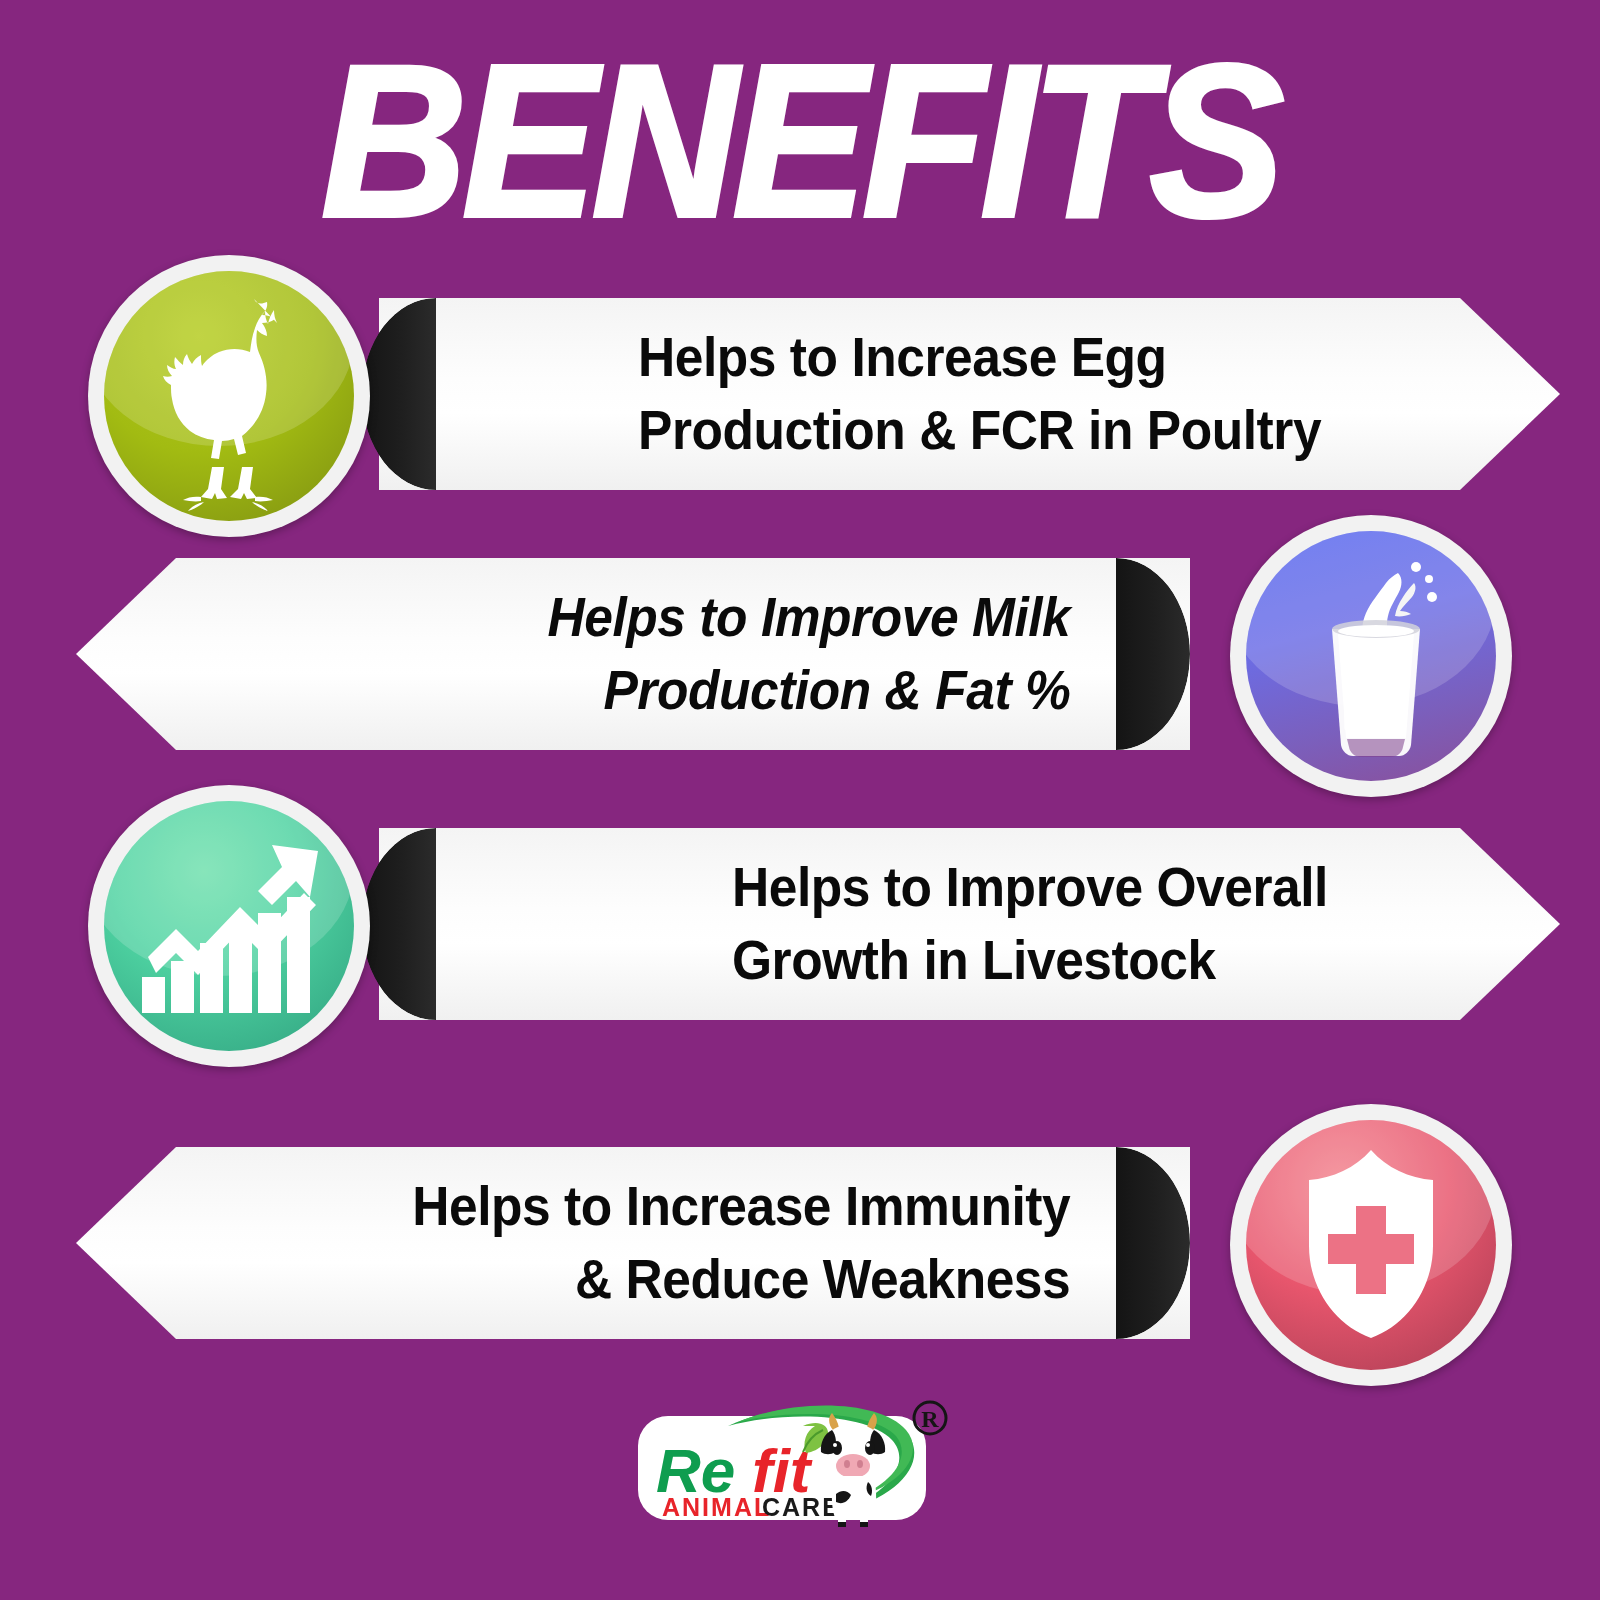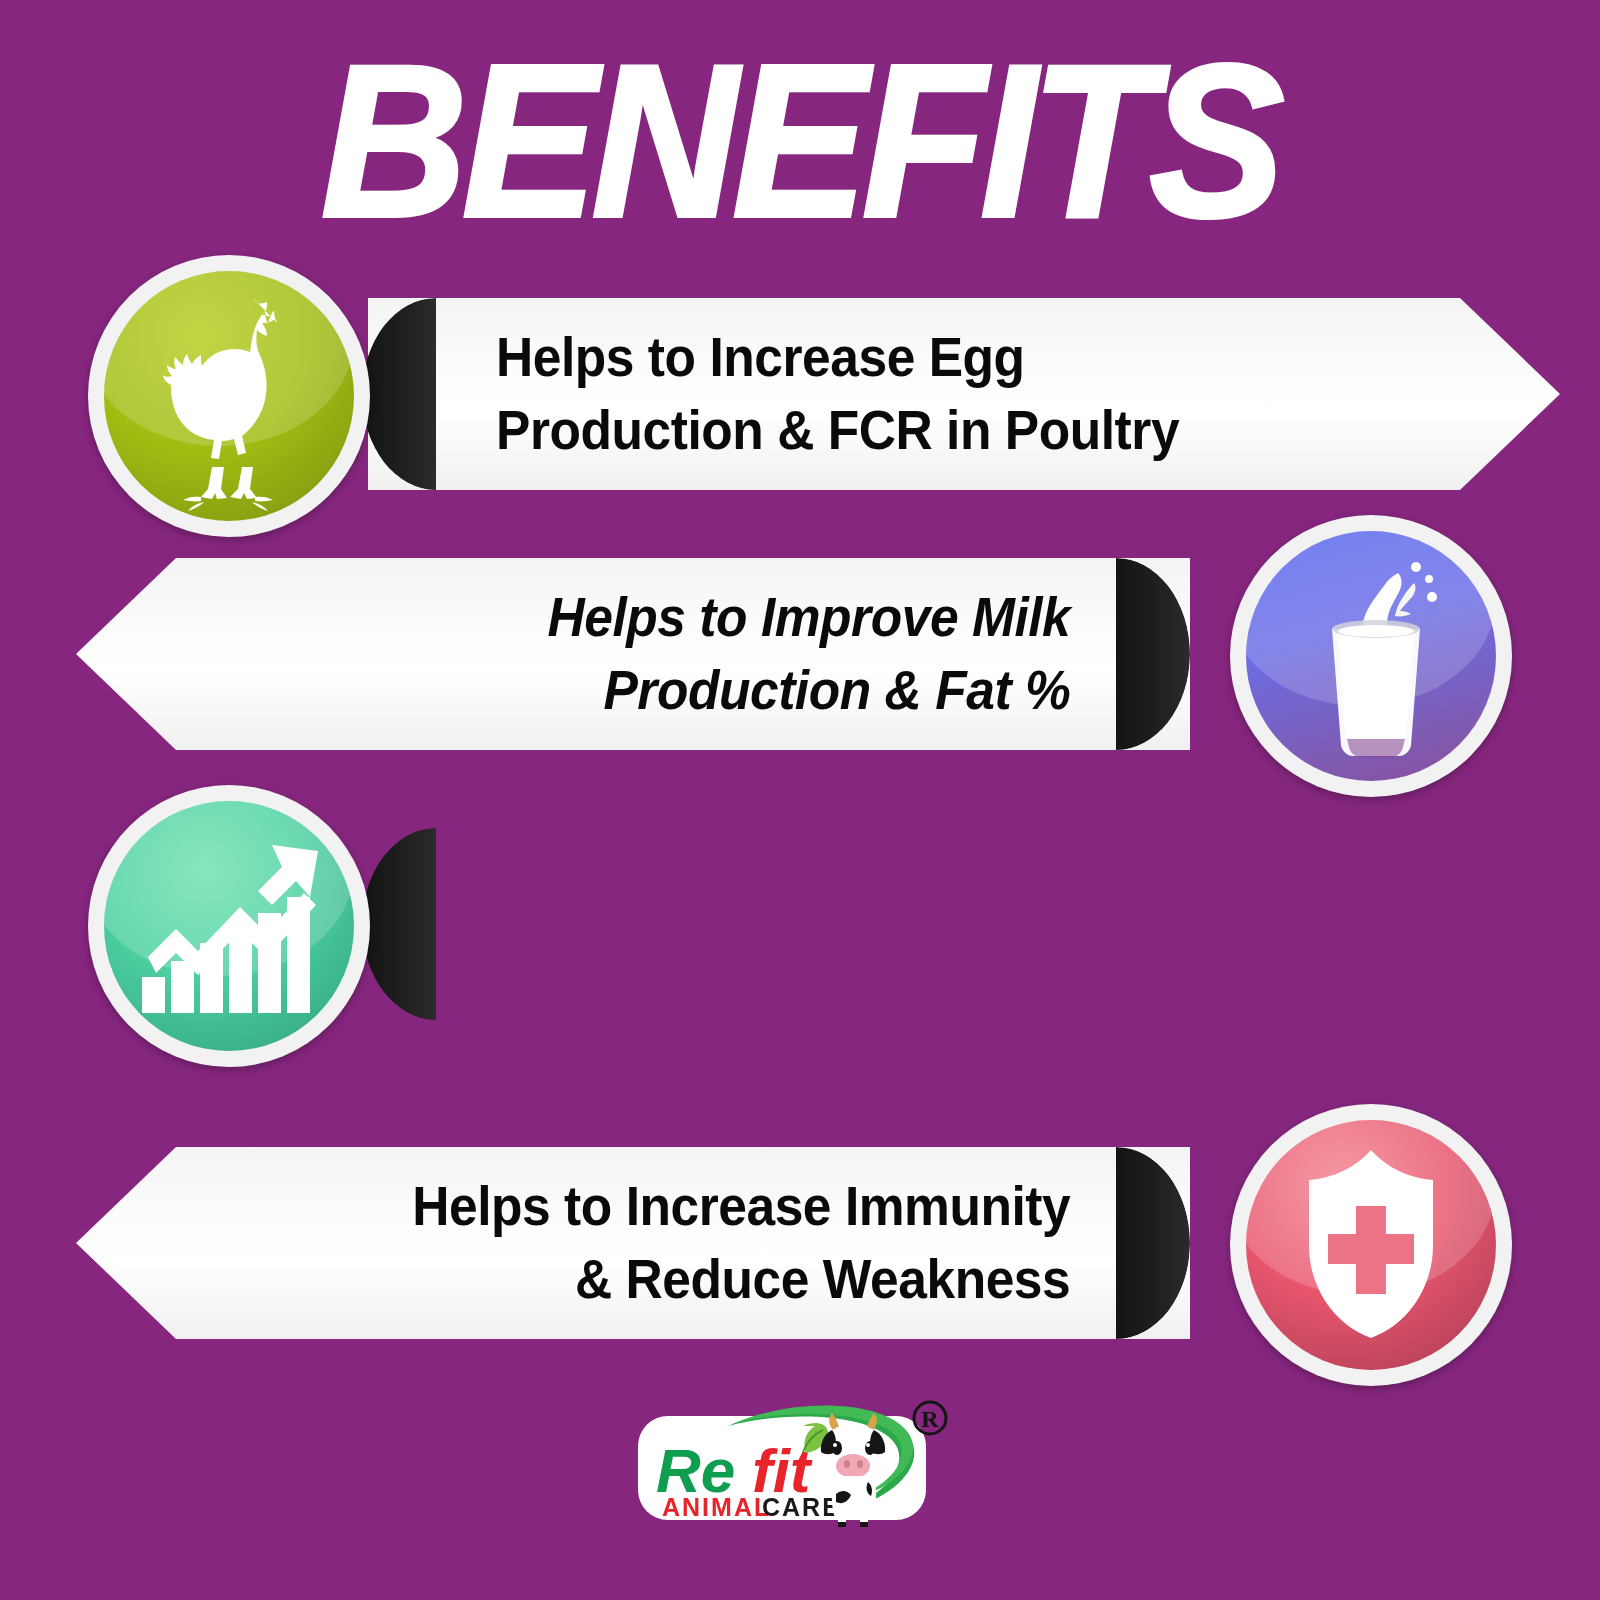--- a/index.html
+++ b/index.html
@@ -76,24 +76,24 @@
     position:absolute;
     top:48px;
     height:192px;
     background:linear-gradient(180deg,#f4f4f4 0%,#fdfdfd 42%,#ffffff 60%,#f0f0f0 100%);
     box-shadow:0 2px 7px rgba(0,0,0,.22);
     display:flex;align-items:center;
     z-index:4;
   }
   
   .banner.pt-right{
-    left:368px;right:40px;
+    left:379px;right:40px;
     clip-path:polygon(0 0, calc(100% - 100px) 0, 100% 50%, calc(100% - 100px) 100%, 0 100%);
     padding-left:128px;padding-right:180px;
-    justify-content:flex-start;
+    justify-content:flex-end;
   }
   
   .banner.pt-left{
     left:76px;right:410px;
     clip-path:polygon(100px 0, 100% 0, 100% 100%, 100px 100%, 0 50%);
     padding-left:180px;padding-right:120px;
     justify-content:flex-end;
   }
 
   
@@ -227,20 +227,26 @@
           </g>
           <path fill="#ffffff" d="M44 156l28-28 22 22 42-44 26 26 38-40 12 12-50 52-26-26-42 44-22-22-20 20z"></path>
           <path fill="#ffffff" d="M168 44l46 6-8 46-14-16-24 24-14-14 24-24z"></path>
         </svg>
         <div class="gloss"></div>
       </div>
     </div>
 
     <div class="lens at-left"></div>
 
+    <div class="banner pt-right">
+      <div class="btext">
+        <span>Helps to Improve Overall</span>
+        <span>Growth in Livestock</span>
+      </div>
+    </div>
   </div>
 
   <div class="row" id="row4">
 
     <div class="badge badge-right">
       <div class="inner g-shield">
         <svg class="ic" viewBox="0 0 250 250">
           <path fill="#ffffff" d="M125 30c-16 18-38 28-62 30v66c0 42 26 79 62 92 36-13 62-50 62-92V60c-24-2-46-12-62-30z"></path>
           <path fill="#e8566d" d="M110 86h30v28h28v30h-28v30h-30v-30H82v-30h28z"></path>
         </svg>

